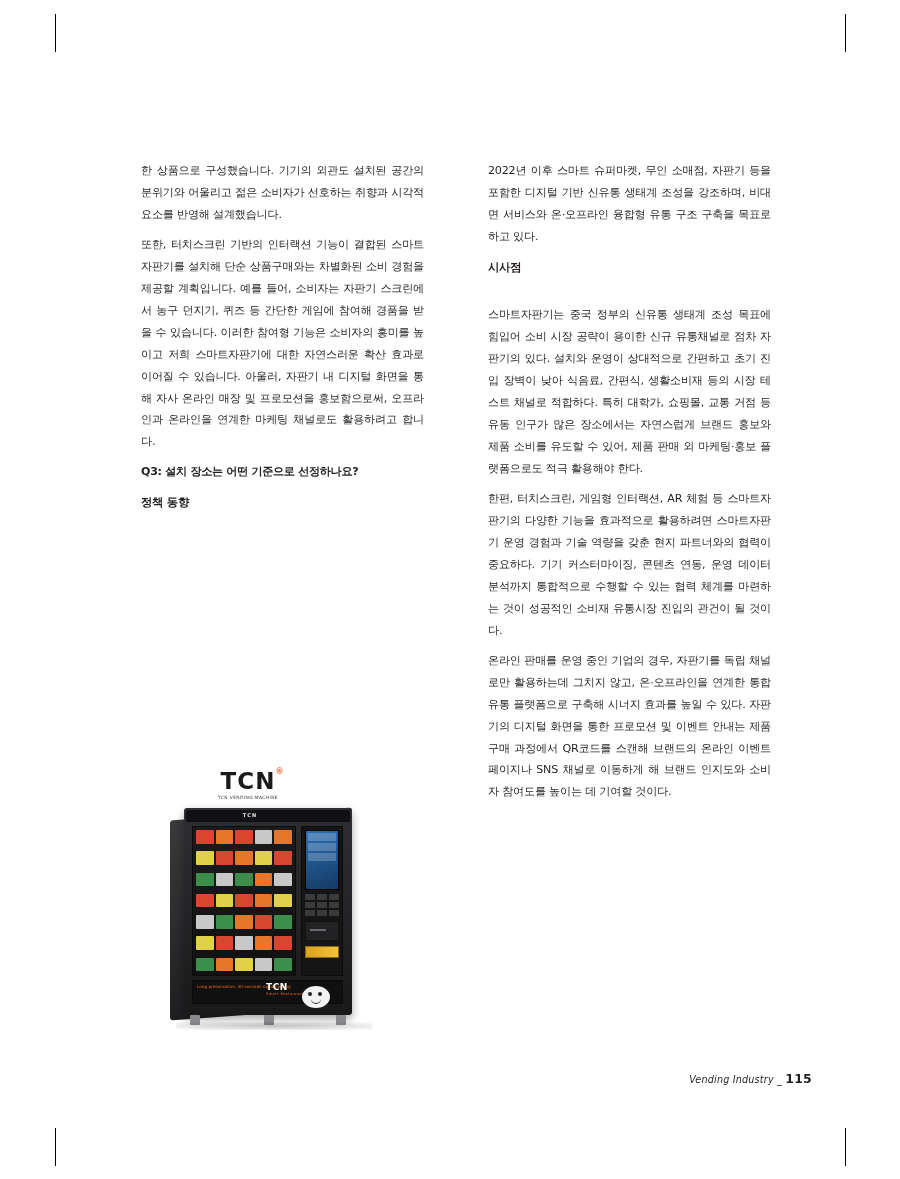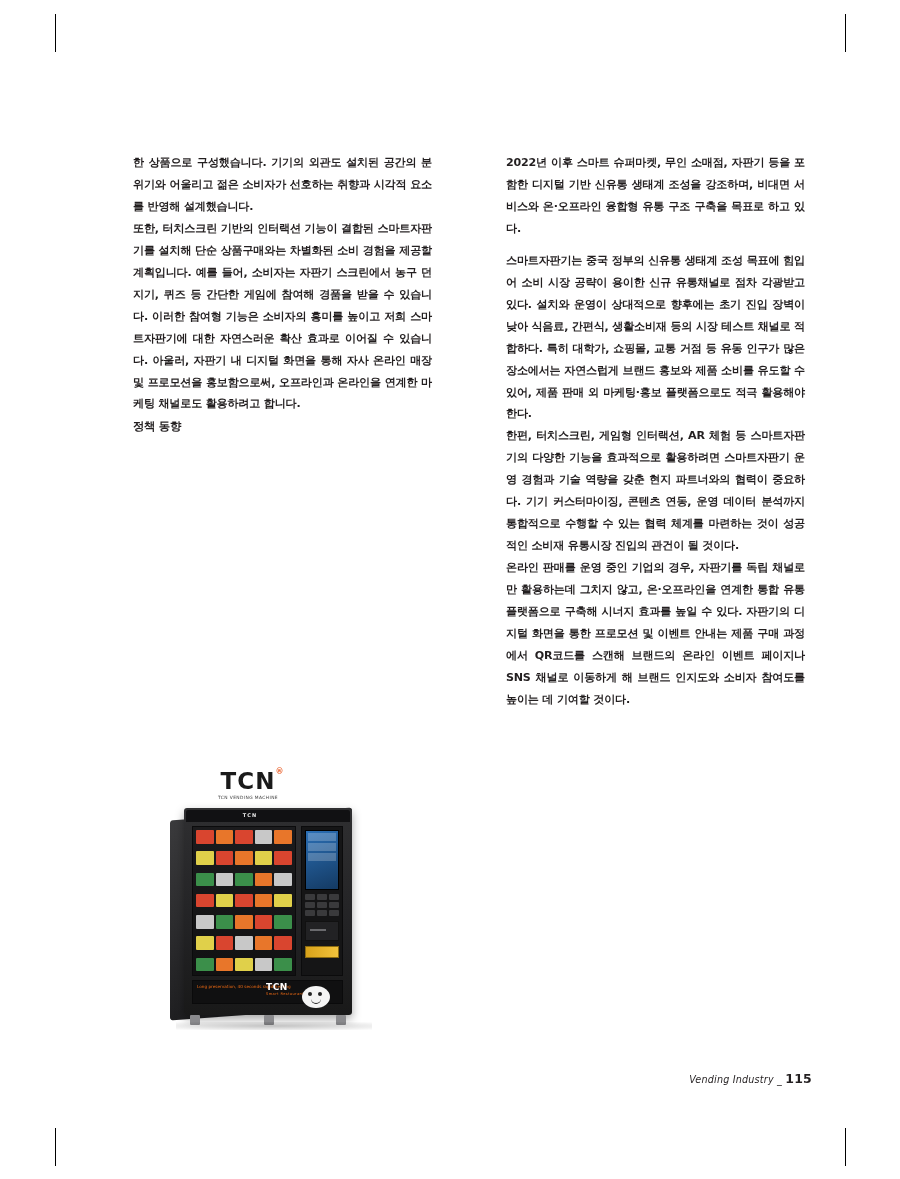--- a/index.html
+++ b/index.html
@@ -36,25 +36,24 @@
     position: absolute;
     width: 299px;
     top: 152px;
     font-size: 11.1px;
     line-height: 1.98;
     letter-spacing: -0.2px;
     text-align: justify;
     text-justify: inter-character;
   }
   .col.left { left: 133px; }
-  .col.right { left: 506px; }
+  .col.right { left: 480px; }
 
   .col p {
-    margin: 0;
-    font-weight: bold;
+    margin: 8px;
   }
   .col p + p { margin-top: 0px; }
 
   .heading {
     font-weight: bold;
     font-size: 11.4px;
     margin-top: 22px;
     margin-bottom: 4px;
     letter-spacing: -0.3px;
   }
@@ -312,28 +311,30 @@
 <div id="page">
 
   <div class="crop v tl-v"></div>
   <div class="crop v tr-v"></div>
   <div class="crop v bl-v"></div>
   <div class="crop v br-v"></div>
 
   <div class="col left">
     <p>한 상품으로 구성했습니다. 기기의 외관도 설치된 공간의 분위기와 어울리고 젊은 소비자가 선호하는 취향과 시각적 요소를 반영해 설계했습니다.</p>
     <p>또한, 터치스크린 기반의 인터랙션 기능이 결합된 스마트자판기를 설치해 단순 상품구매와는 차별화된 소비 경험을 제공할 계획입니다. 예를 들어, 소비자는 자판기 스크린에서 농구 던지기, 퀴즈 등 간단한 게임에 참여해 경품을 받을 수 있습니다. 이러한 참여형 기능은 소비자의 흥미를 높이고 저희 스마트자판기에 대한 자연스러운 확산 효과로 이어질 수 있습니다. 아울러, 자판기 내 디지털 화면을 통해 자사 온라인 매장 및 프로모션을 홍보함으로써, 오프라인과 온라인을 연계한 마케팅 채널로도 활용하려고 합니다.</p>
+    <p class="qa">Q3: 설치 장소는 어떤 기준으로 선정하나요?</p>
     <p class="heading">정책 동향</p>
     <div class="spacer-sm"></div>
   </div>
 
   <div class="col right">
     <p>2022년 이후 스마트 슈퍼마켓, 무인 소매점, 자판기 등을 포함한 디지털 기반 신유통 생태계 조성을 강조하며, 비대면 서비스와 온·오프라인 융합형 유통 구조 구축을 목표로 하고 있다.</p>
+    <p class="heading">시사점</p>
     <div class="spacer-sm"></div>
-    <p>스마트자판기는 중국 정부의 신유통 생태계 조성 목표에 힘입어 소비 시장 공략이 용이한 신규 유통채널로 점차 각광받고 있다. 설치와 운영이 상대적으로 향후에는 초기 진입 장벽이 낮아 식음료, 간편식, 생활소비재 등의 시장 테스트 채널로 적합하다. 특히 대학가, 쇼핑몰, 교통 거점 등 유동 인구가 많은 장소에서는 자연스럽게 브랜드 홍보와 제품 소비를 유도할 수 있어, 제품 판매 외 마케팅·홍보 플랫폼으로도 적극 활용해야 한다.</p>
+    <p>스마트자판기는 중국 정부의 신유통 생태계 조성 목표에 힘입어 소비 시장 공략이 용이한 신규 유통채널로 점차 자판기의 있다. 설치와 운영이 상대적으로 간편하고 초기 진입 장벽이 낮아 식음료, 간편식, 생활소비재 등의 시장 테스트 채널로 적합하다. 특히 대학가, 쇼핑몰, 교통 거점 등 유동 인구가 많은 장소에서는 자연스럽게 브랜드 홍보와 제품 소비를 유도할 수 있어, 제품 판매 외 마케팅·홍보 플랫폼으로도 적극 활용해야 한다.</p>
     <p>한편, 터치스크린, 게임형 인터랙션, AR 체험 등 스마트자판기의 다양한 기능을 효과적으로 활용하려면 스마트자판기 운영 경험과 기술 역량을 갖춘 현지 파트너와의 협력이 중요하다. 기기 커스터마이징, 콘텐츠 연동, 운영 데이터 분석까지 통합적으로 수행할 수 있는 협력 체계를 마련하는 것이 성공적인 소비재 유통시장 진입의 관건이 될 것이다.</p>
     <p>온라인 판매를 운영 중인 기업의 경우, 자판기를 독립 채널로만 활용하는데 그치지 않고, 온·오프라인을 연계한 통합 유통 플랫폼으로 구축해 시너지 효과를 높일 수 있다. 자판기의 디지털 화면을 통한 프로모션 및 이벤트 안내는 제품 구매 과정에서 QR코드를 스캔해 브랜드의 온라인 이벤트 페이지나 SNS 채널로 이동하게 해 브랜드 인지도와 소비자 참여도를 높이는 데 기여할 것이다.</p>
   </div>
 
   <div id="figure">
 
     <div class="tcn-logo">
       <div class="word">
         <span>TCN</span>
         <span class="reg">®</span>

